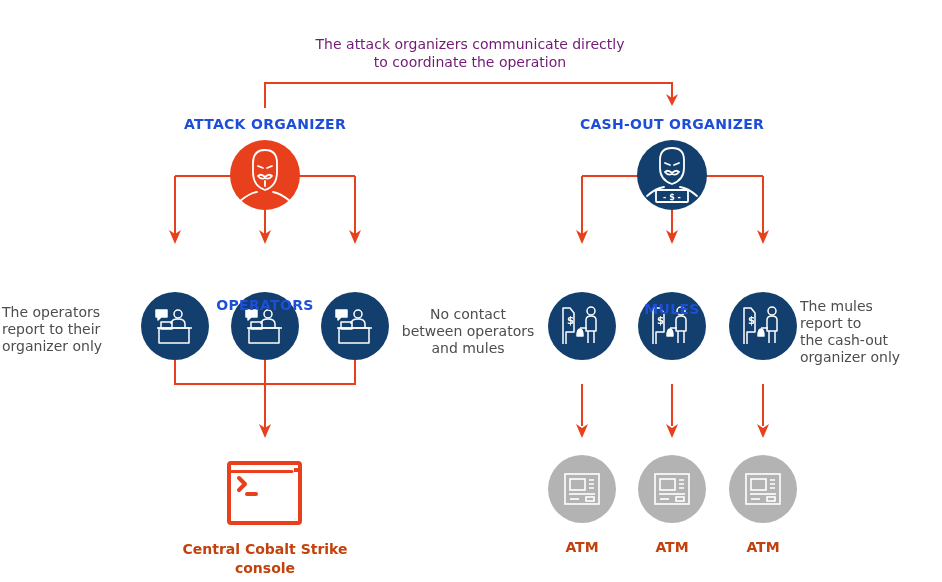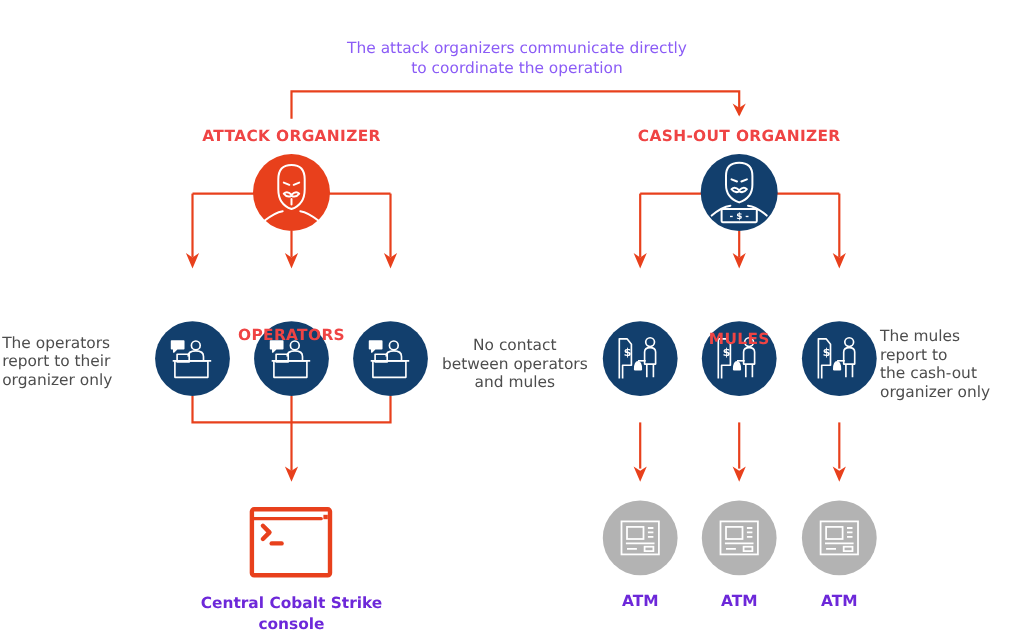--- a/index.html
+++ b/index.html
@@ -1,23 +1,23 @@
 <!DOCTYPE html>
 <html><head>
 <meta charset="utf-8">
 <style>
   html, body { margin: 0; padding: 0; background: #ffffff; }
   body { width: 942px; height: 582px; position: relative; overflow: hidden;
          font-family: "DejaVu Sans", sans-serif; color: #4a4a4a; }
   #diagram { position: absolute; left: 0; top: 0; }
   .txt { position: absolute; text-align: center; white-space: pre-line; }
-  .caption { font-size: 14px; line-height: 18px; color: #8b5cf6; text-align: center; }
-  .heading { font-size: 14px; font-weight: bold; letter-spacing: 0.3px; color: #ef4444; }
+  .caption { font-size: 14px; line-height: 18px; color: #701a75; text-align: center; }
+  .heading { font-size: 14px; font-weight: bold; letter-spacing: 0.3px; color: #1d4ed8; }
   .side-note { font-size: 14px; line-height: 17px; color: #4d4d4d; position: absolute; }
-  .label-bold { font-size: 14px; font-weight: bold; color: #6d28d9; line-height: 19px; }
+  .label-bold { font-size: 14px; font-weight: bold; color: #c2410c; line-height: 19px; }
 </style>
 </head>
 <body>
 
 <svg id="diagram" width="942" height="582" viewBox="0 0 942 582">
   <defs>
     <marker id="arrow" viewBox="0 0 10 10" refX="5" refY="9" markerWidth="11" markerHeight="12" orient="auto-start-reverse" markerUnits="userSpaceOnUse">
       <path d="M0,0 L5,3 L10,0 L5,10 Z" fill="#e8401c"></path>
     </marker>
   </defs>

